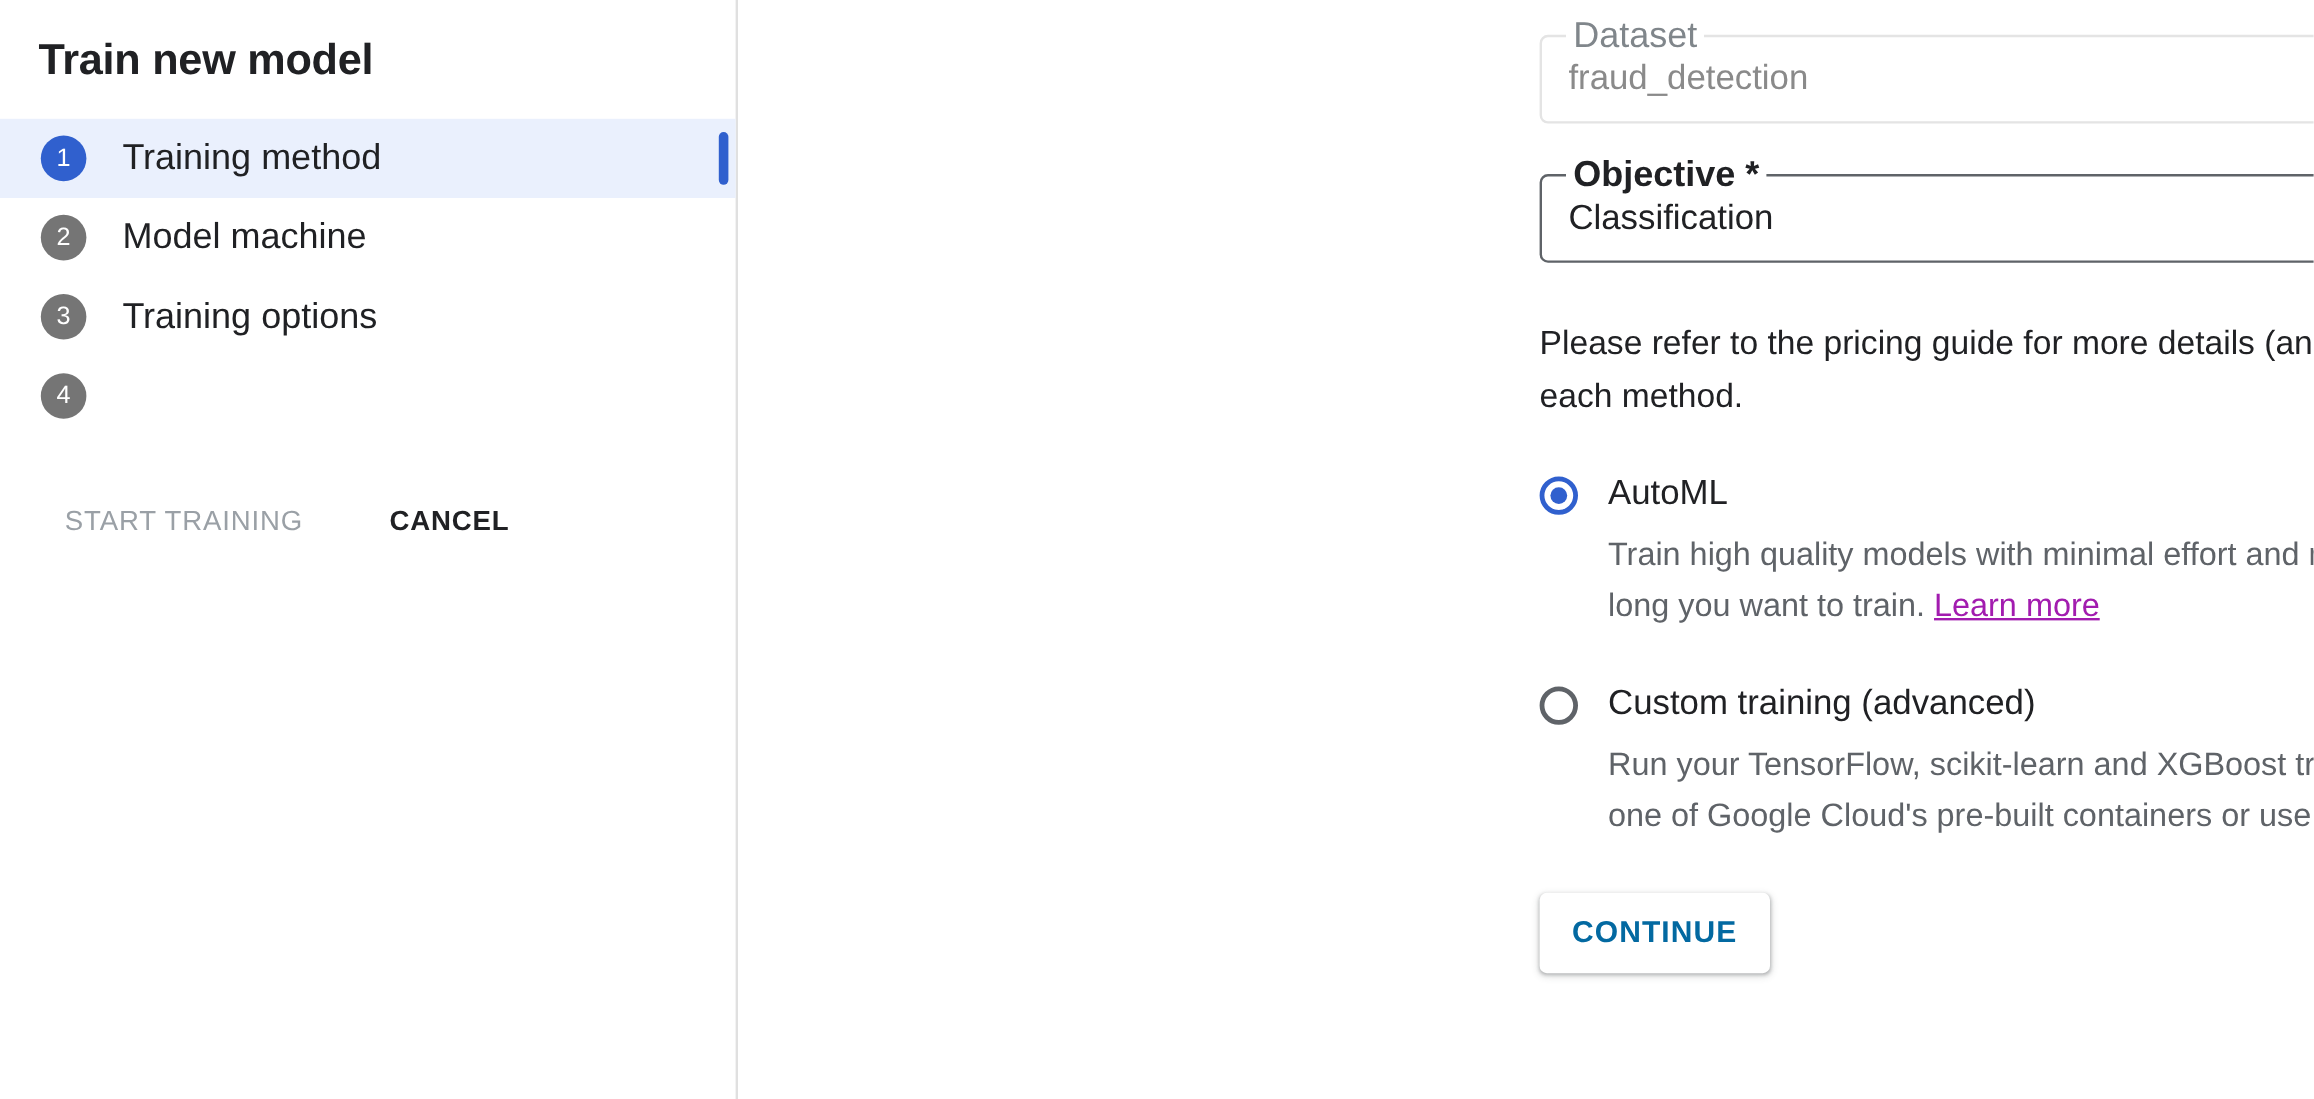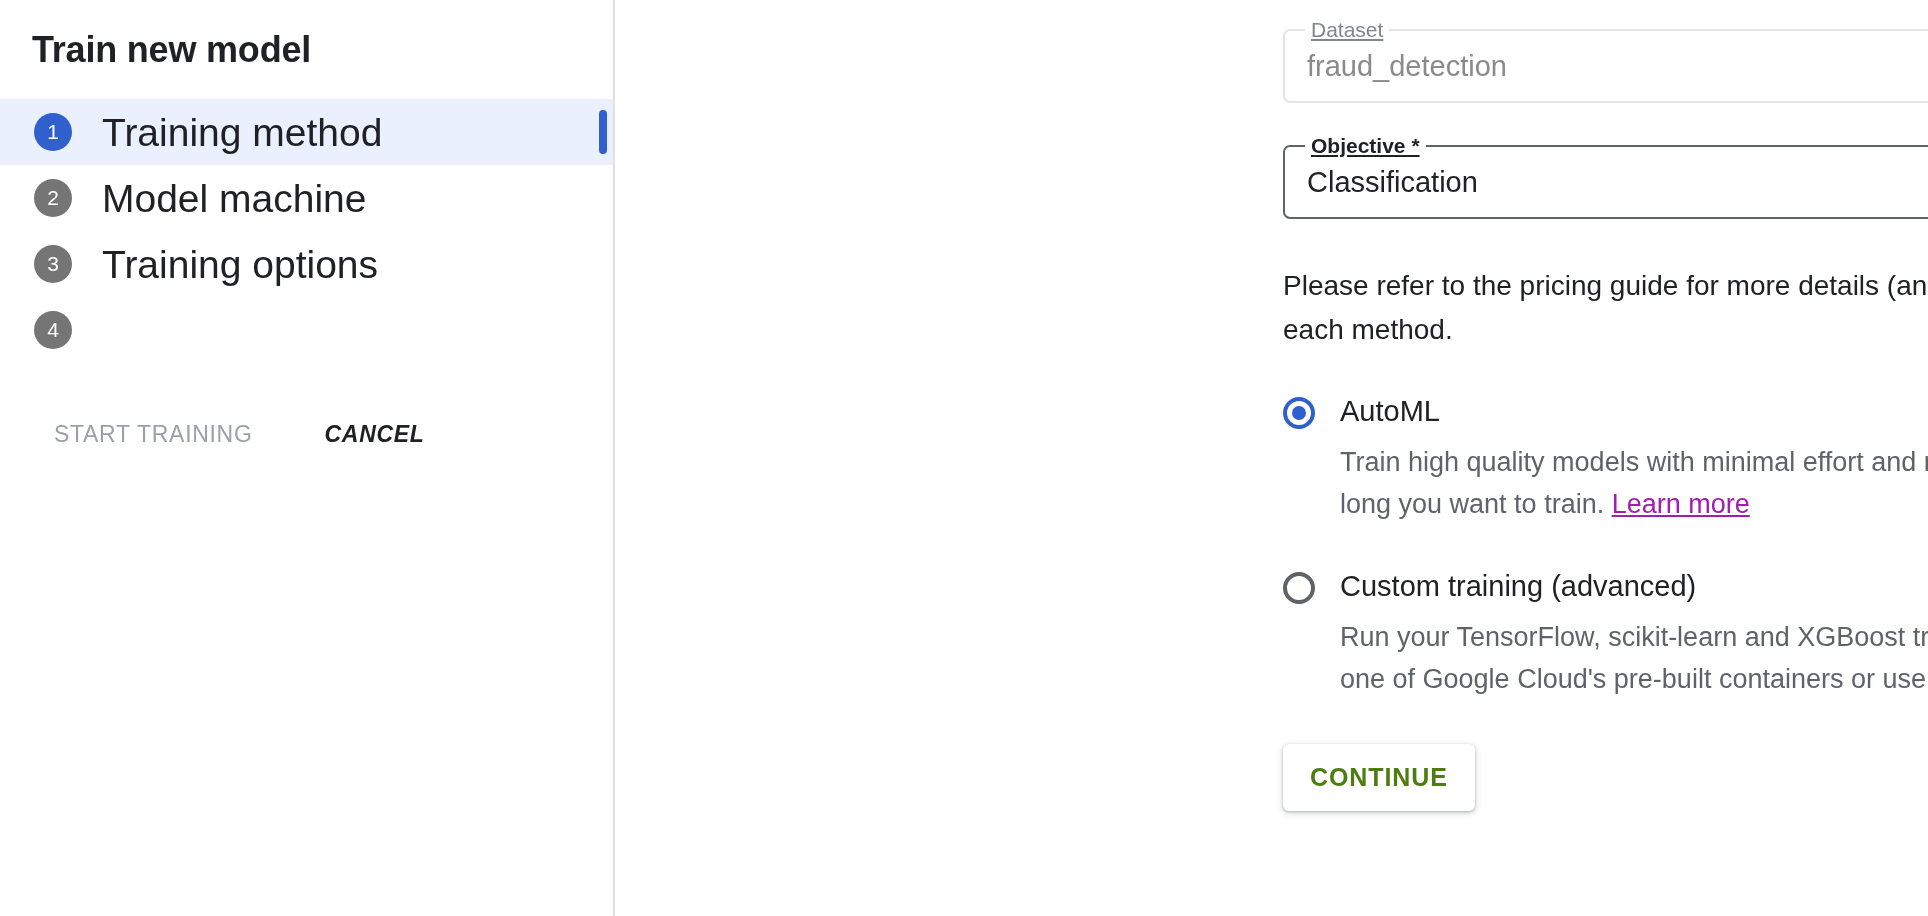--- a/index.html
+++ b/index.html
@@ -73,21 +73,21 @@
     display: flex;
     align-items: center;
     justify-content: center;
     flex: 0 0 38px;
   }
   .nav-item.active .nav-num {
     background: #3060ce;
   }
   .nav-label {
     margin-left: 30px;
-    font-size: 39px;
+    font-size: 30px;
     color: #202124;
     line-height: 1;
   }
 
   .sidebar-actions {
     display: flex;
     align-items: center;
     margin-top: 50px;
     padding-left: 44px;
   }
@@ -102,21 +102,20 @@
     cursor: pointer;
   }
   .btn-start {
     color: #9aa0a6;
     font-weight: normal;
     cursor: default;
   }
   .btn-cancel {
     color: #202124;
     margin-left: 52px;
-    font-style: italic;
   }
 
   
   .main {
     flex: 1;
     position: relative;
     padding: 0;
   }
   .form-area {
     padding: 29px 0 0 668px;
@@ -137,23 +136,22 @@
   }
   .field.enabled {
     border: 2px solid #5f6368;
   }
   .field-legend {
     position: absolute;
     top: -13px;
     left: 20px;
     background: #ffffff;
     padding: 0 6px;
-    font-size: 21px;
+    font-size: 30px;
     line-height: 24px;
-    text-decoration: underline;
   }
   .field.disabled .field-legend {
     color: #80868b;
   }
   .field.enabled .field-legend {
     color: #202124;
     font-weight: bold;
   }
   .field-value {
     position: absolute;
@@ -241,21 +239,21 @@
   }
 
   .continue-wrap {
     margin-top: 4px;
   }
   .btn-continue {
     background: #ffffff;
     border: none;
     border-radius: 6px;
     box-shadow: 0 1px 3px rgba(60,64,67,0.30), 0 2px 6px 1px rgba(60,64,67,0.15);
-    color: #4d7c0f;
+    color: #0369a1;
     font-family: "Liberation Sans", sans-serif;
     font-size: 25px;
     font-weight: bold;
     letter-spacing: 0.9px;
     padding: 19px 27px;
     cursor: pointer;
   }
 </style>
 </head>
 <body>

